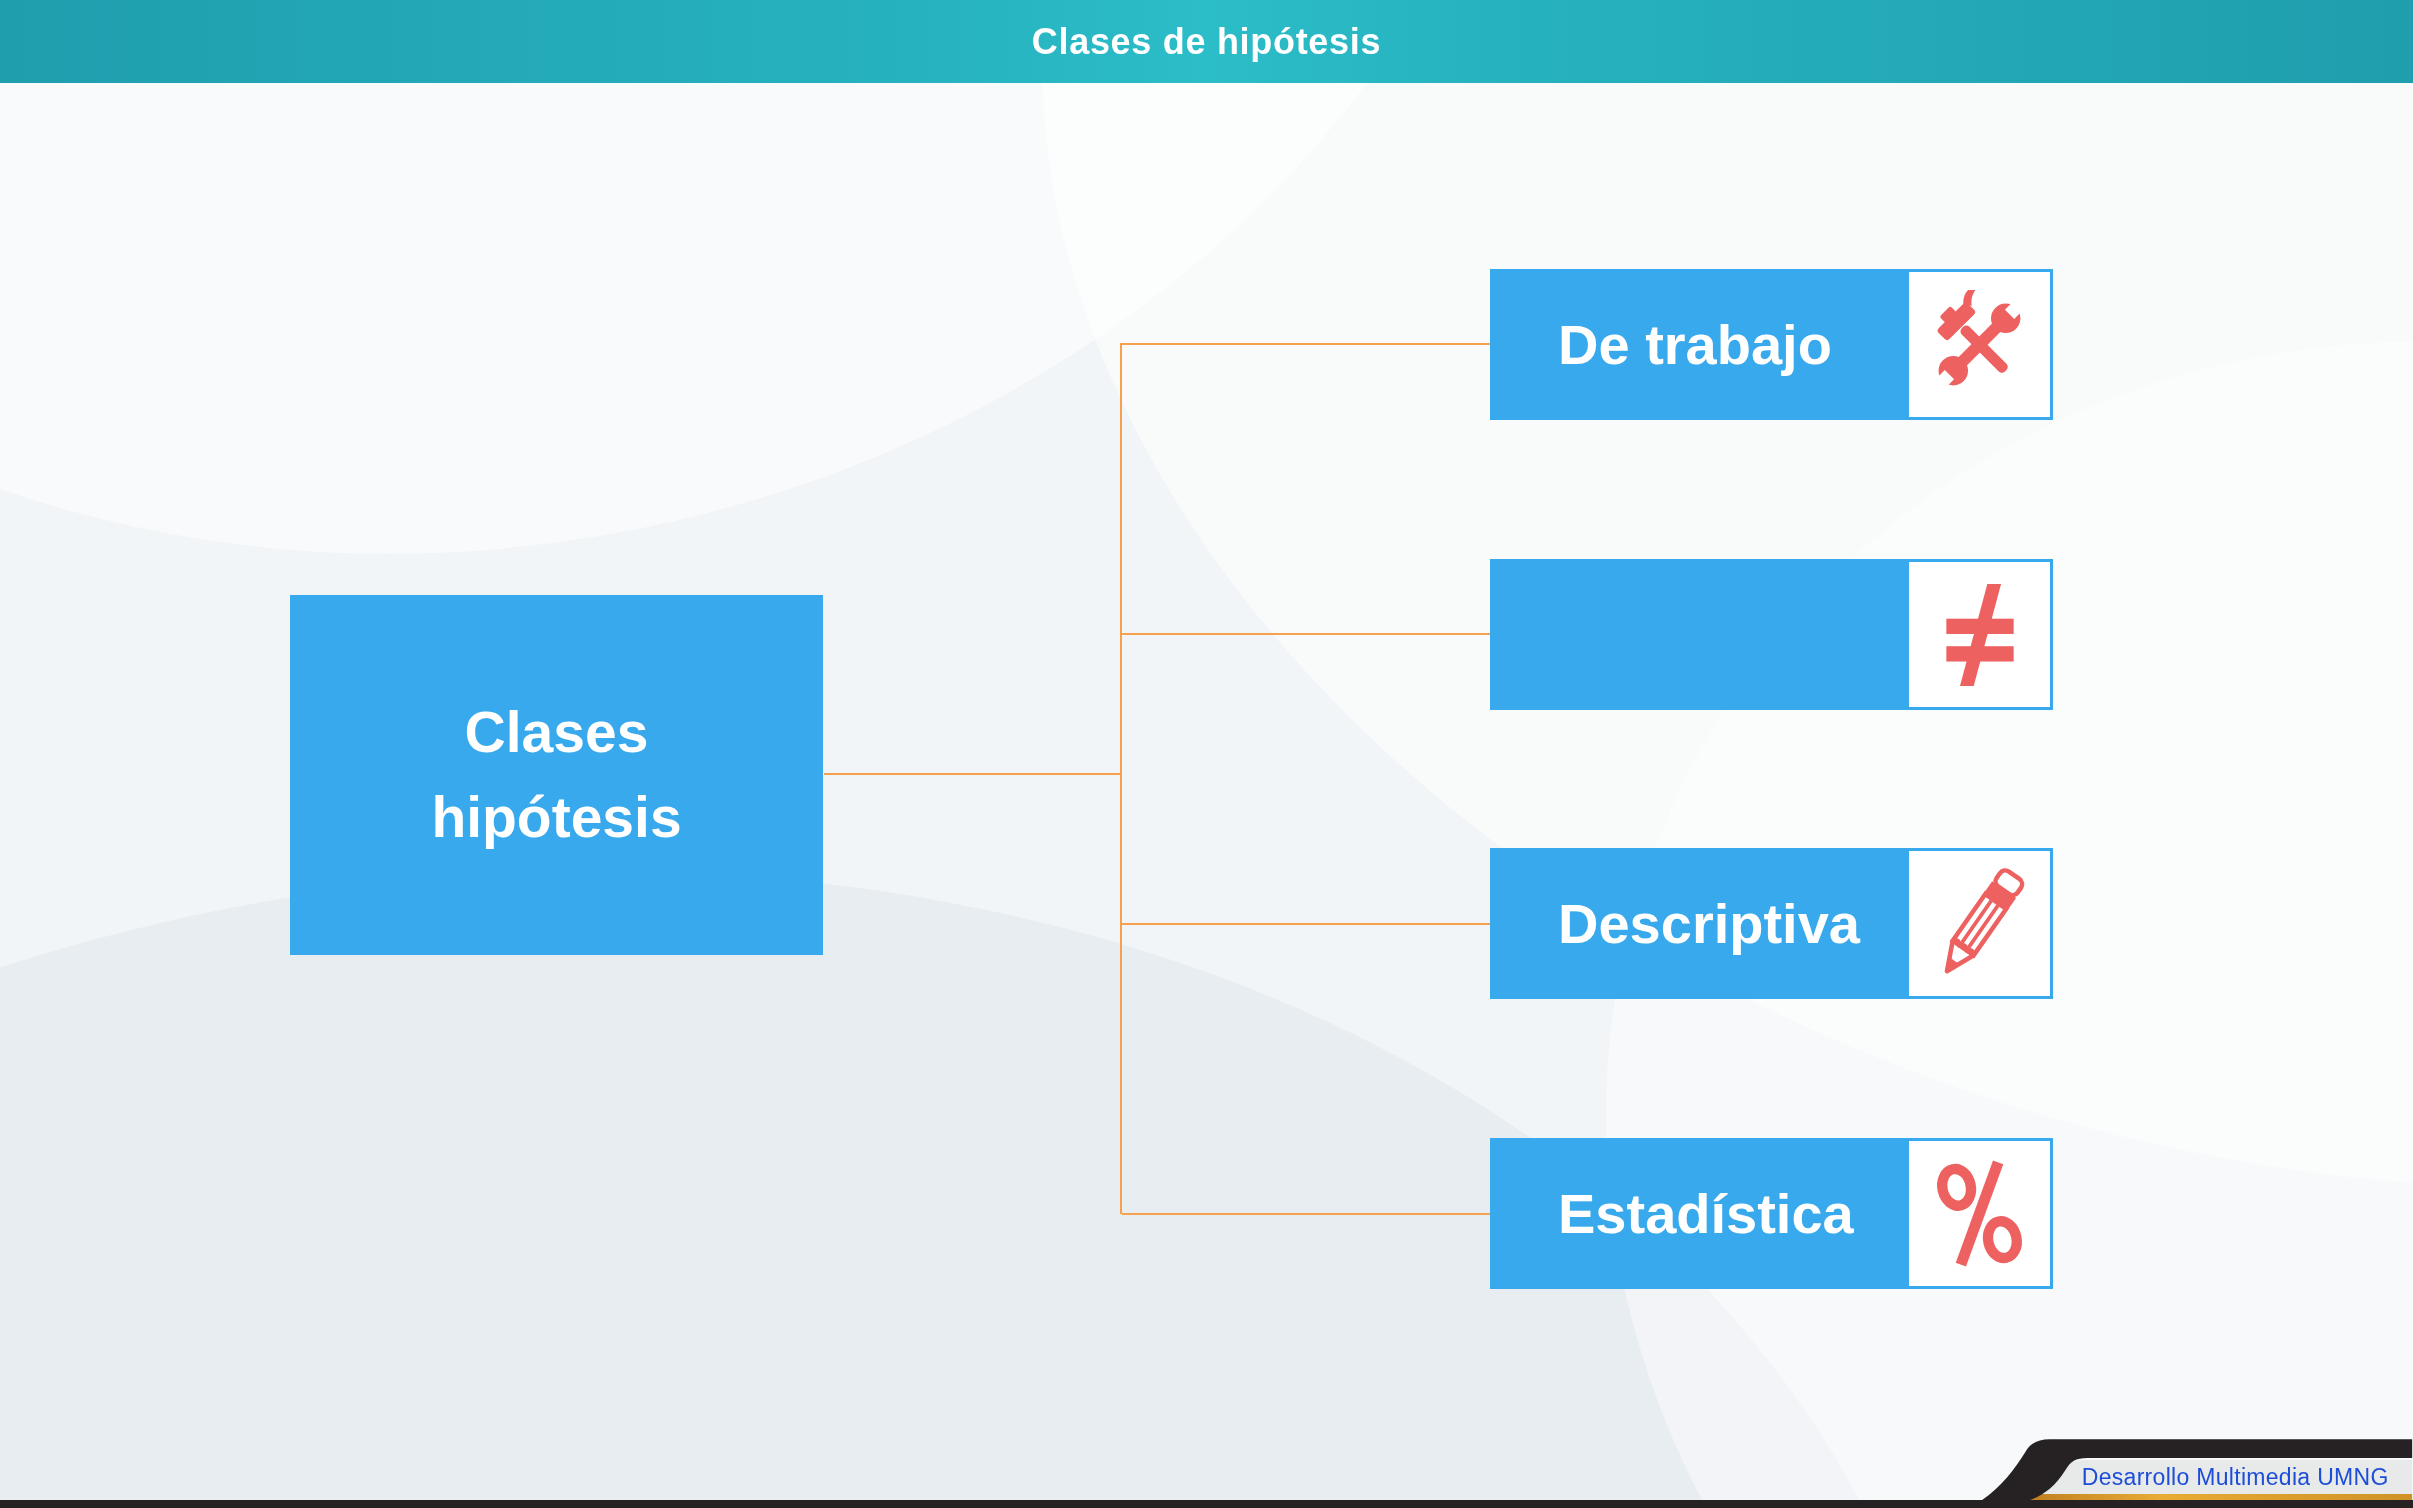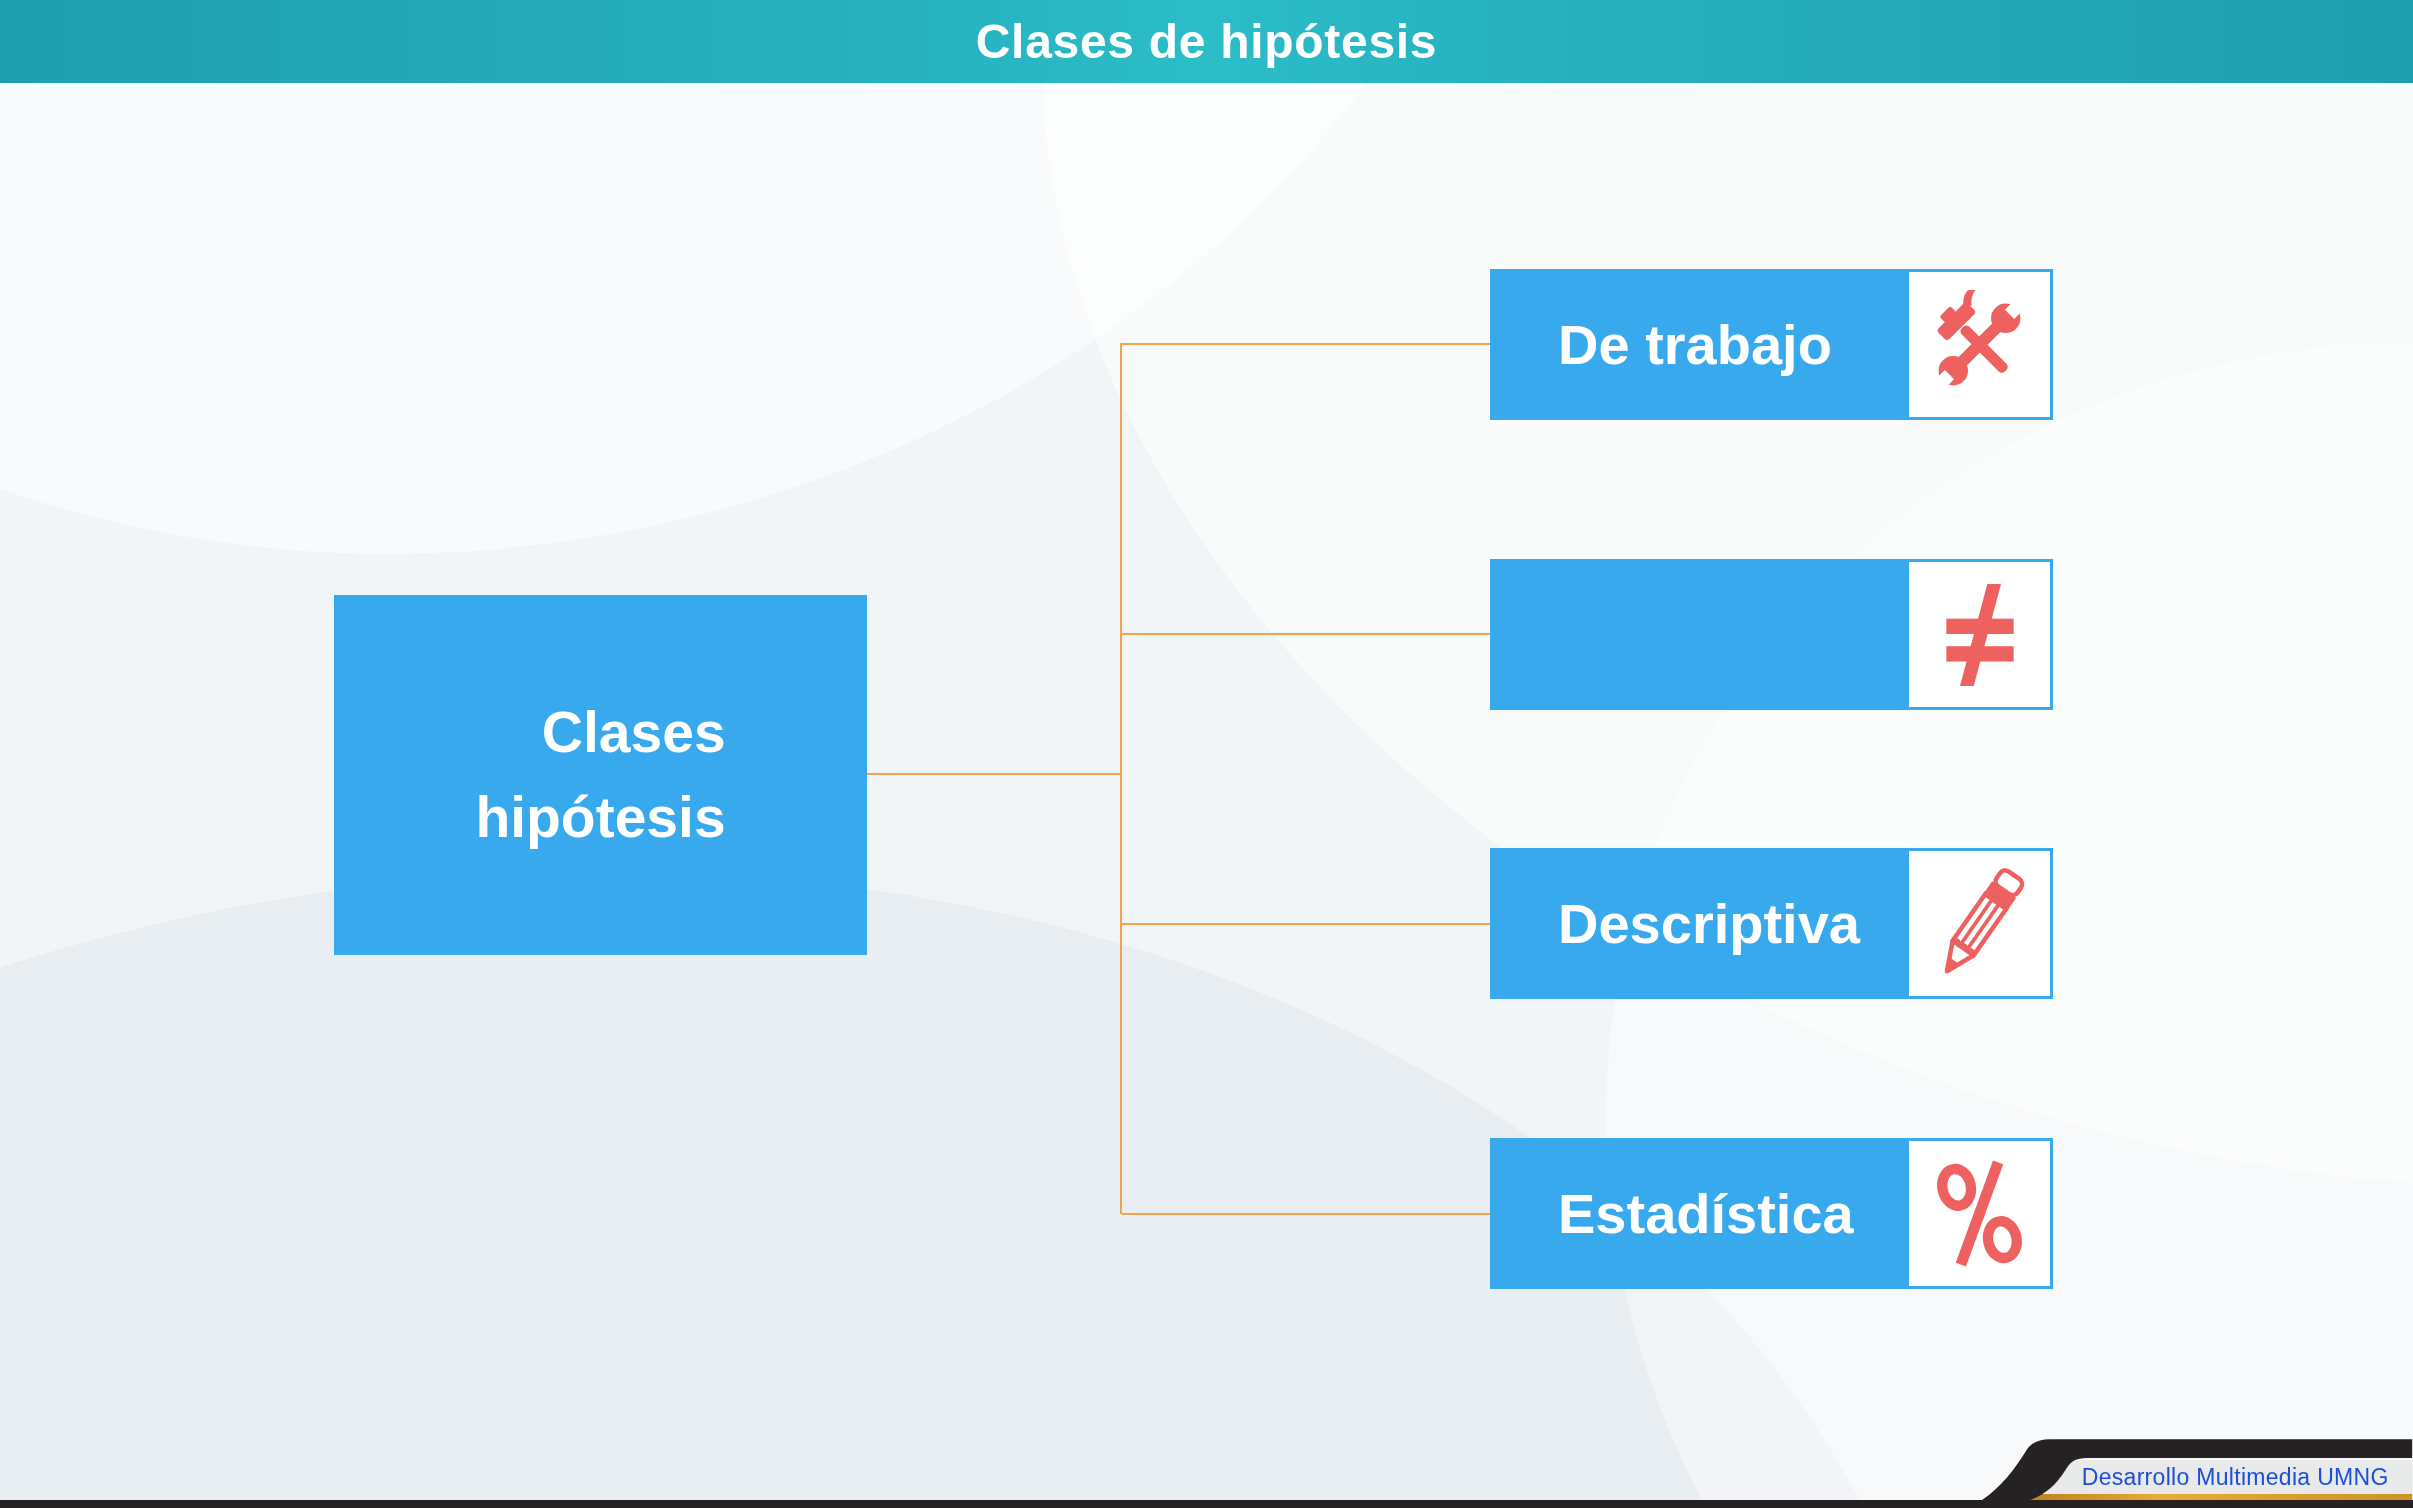--- a/index.html
+++ b/index.html
@@ -17,37 +17,37 @@
   .swirl3{left:-611px;top:-1290px;width:2172px;height:1833px;background:rgba(255,255,255,0.5);transform:rotate(-14deg);}
   .swirl4{left:1595px;top:353px;width:1765px;height:1629px;background:rgba(255,255,255,0.42);transform:rotate(24deg);}
 
   
   .title-bar{
     position:absolute;left:0;top:0;width:100%;height:83px;
     background:linear-gradient(90deg,#1f9eae 0%,#27b2c0 38%,#2bbdc8 50%,#27b2c0 62%,#1f9eae 100%);
     display:flex;align-items:center;justify-content:center;
   }
   .title-bar h1{
-    margin:0;color:#ffffff;font-size:48px;font-weight:bold;letter-spacing:0.7px;
+    margin:0;color:#ffffff;font-size:36px;font-weight:bold;letter-spacing:0.7px;
   }
 
   
   .connector{position:absolute;background:#f5a14d;}
   .conn-root{left:824px;top:773px;width:298px;height:2px;}
   .conn-trunk{left:1120px;top:343px;width:2px;height:871px;}
   .conn-b1{left:1122px;top:343px;width:368px;height:2px;}
   .conn-b2{left:1122px;top:633px;width:368px;height:2px;}
   .conn-b3{left:1122px;top:923px;width:368px;height:2px;}
   .conn-b4{left:1122px;top:1213px;width:368px;height:2px;}
 
   
   .root-node{
     position:absolute;left:290px;top:595px;width:533px;height:360px;
     background:#38a9ec;
-    display:flex;align-items:center;justify-content:center;text-align:right;margin-left:44px;
+    display:flex;align-items:center;justify-content:center;text-align:center;
   }
   .root-node .root-label{
     color:#ffffff;font-size:57px;font-weight:600;line-height:1.5;
   }
   .root-node .root-label span{display:block;}
 
   
   .node{
     position:absolute;left:1490px;width:563px;height:151px;
     background:#38a9ec;

